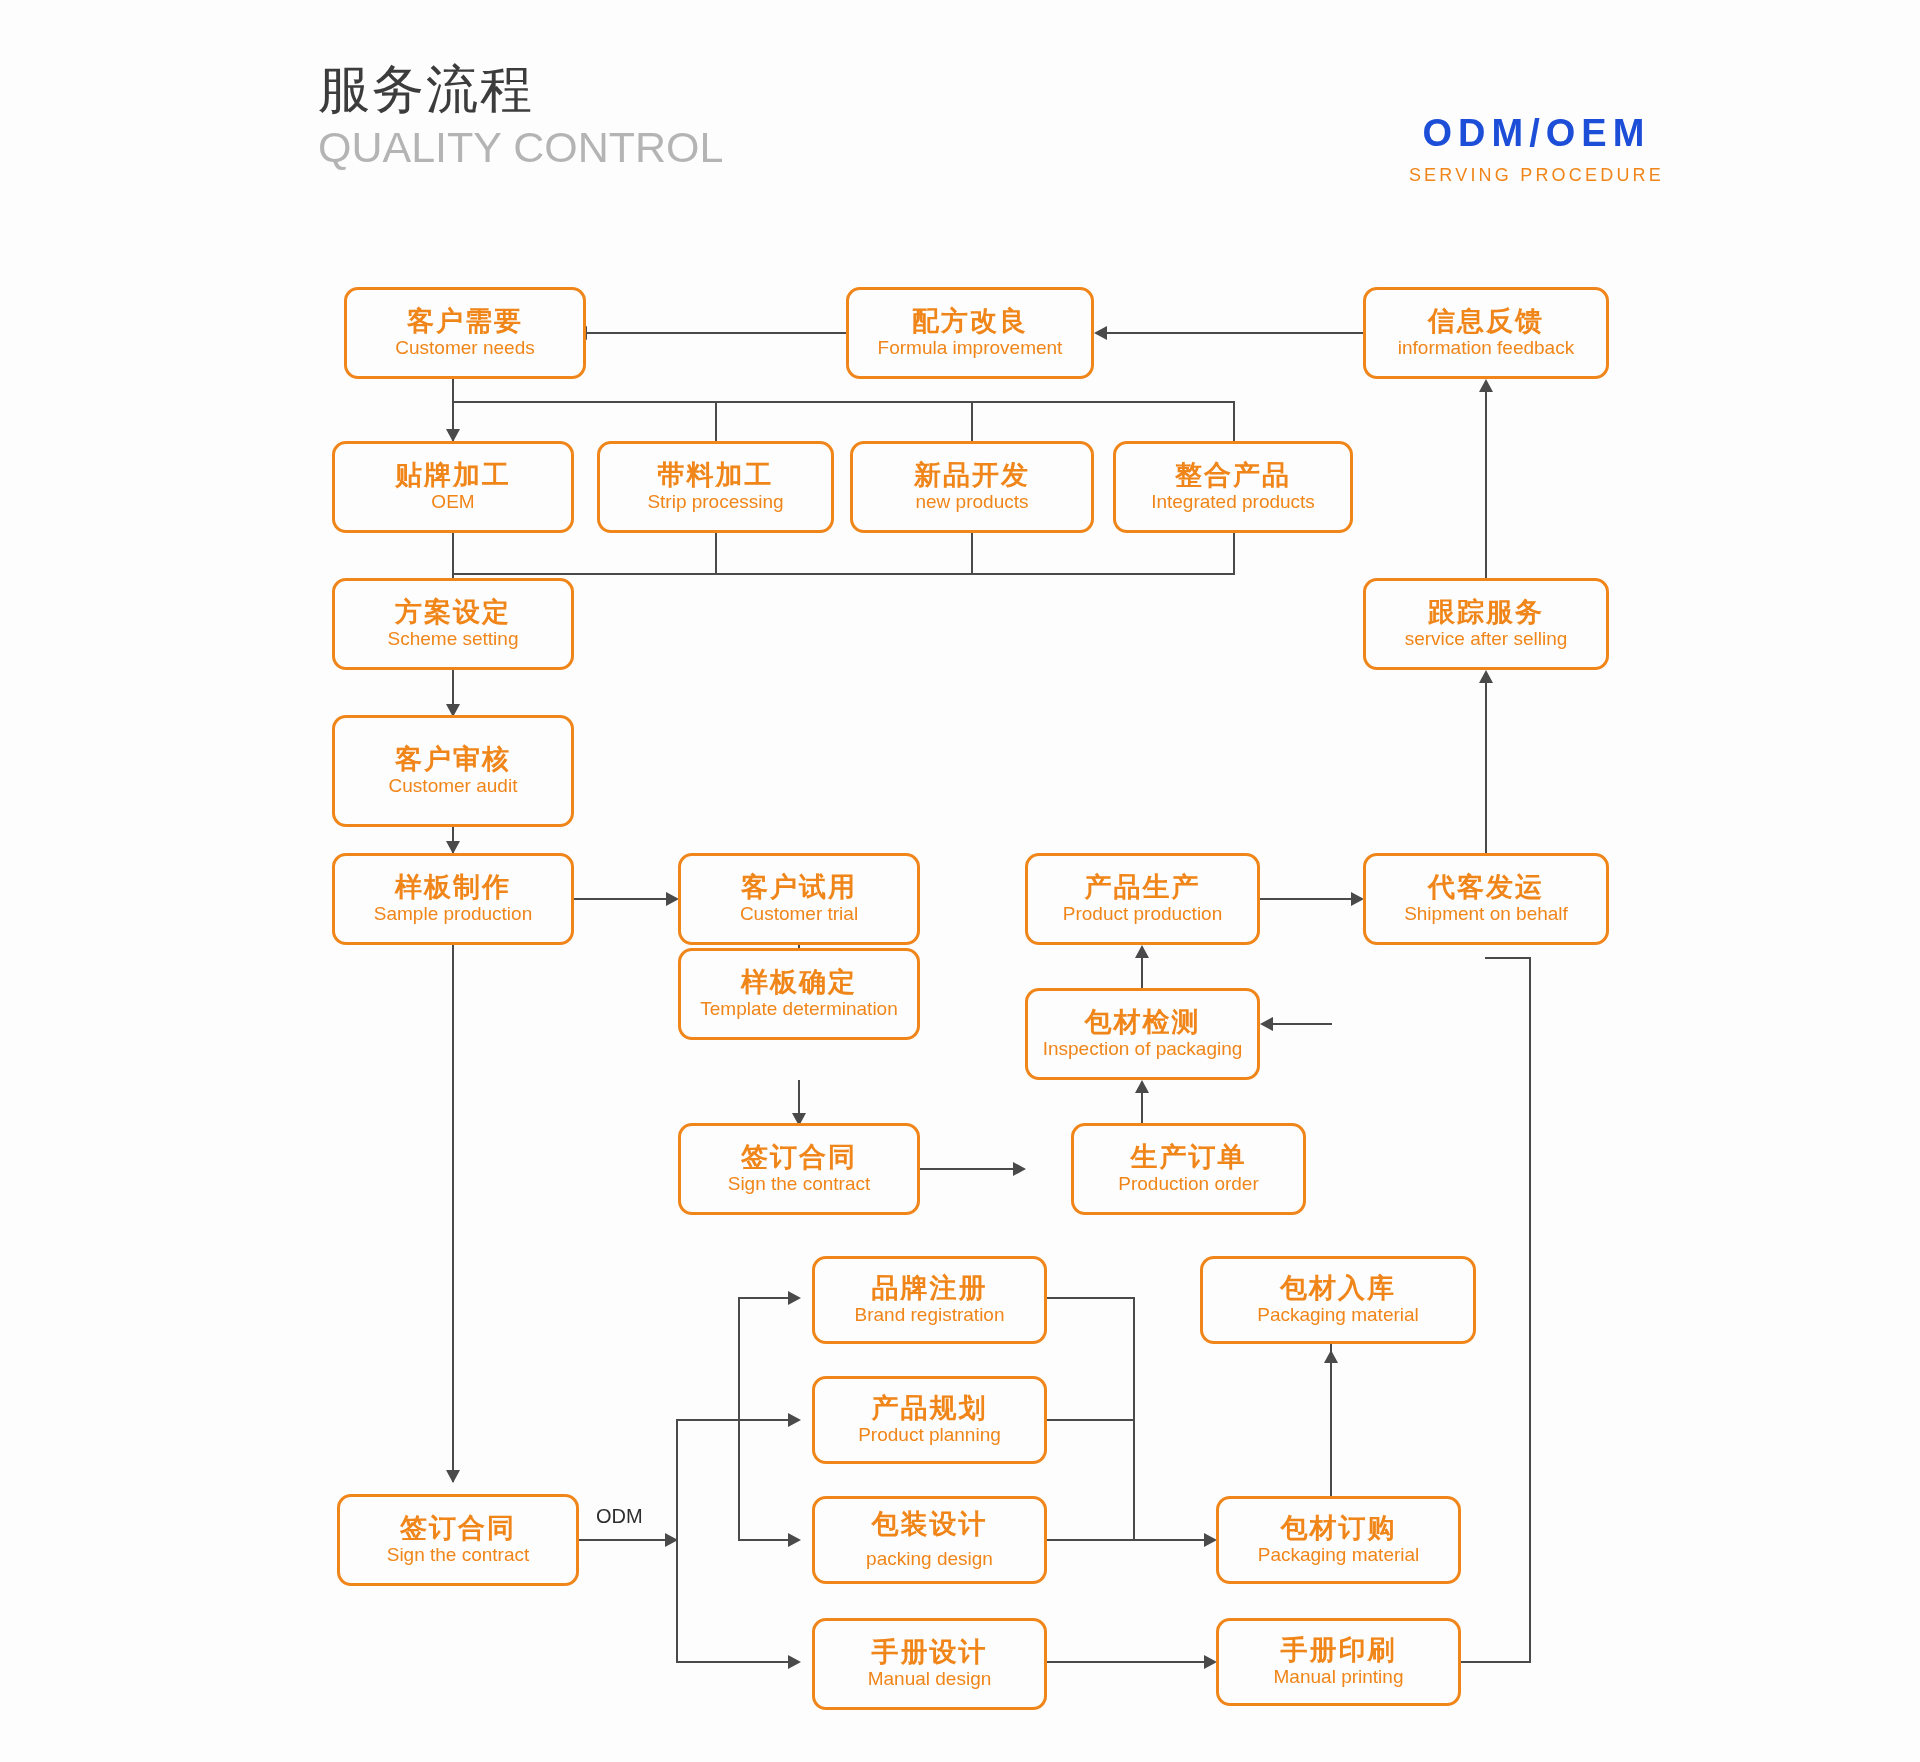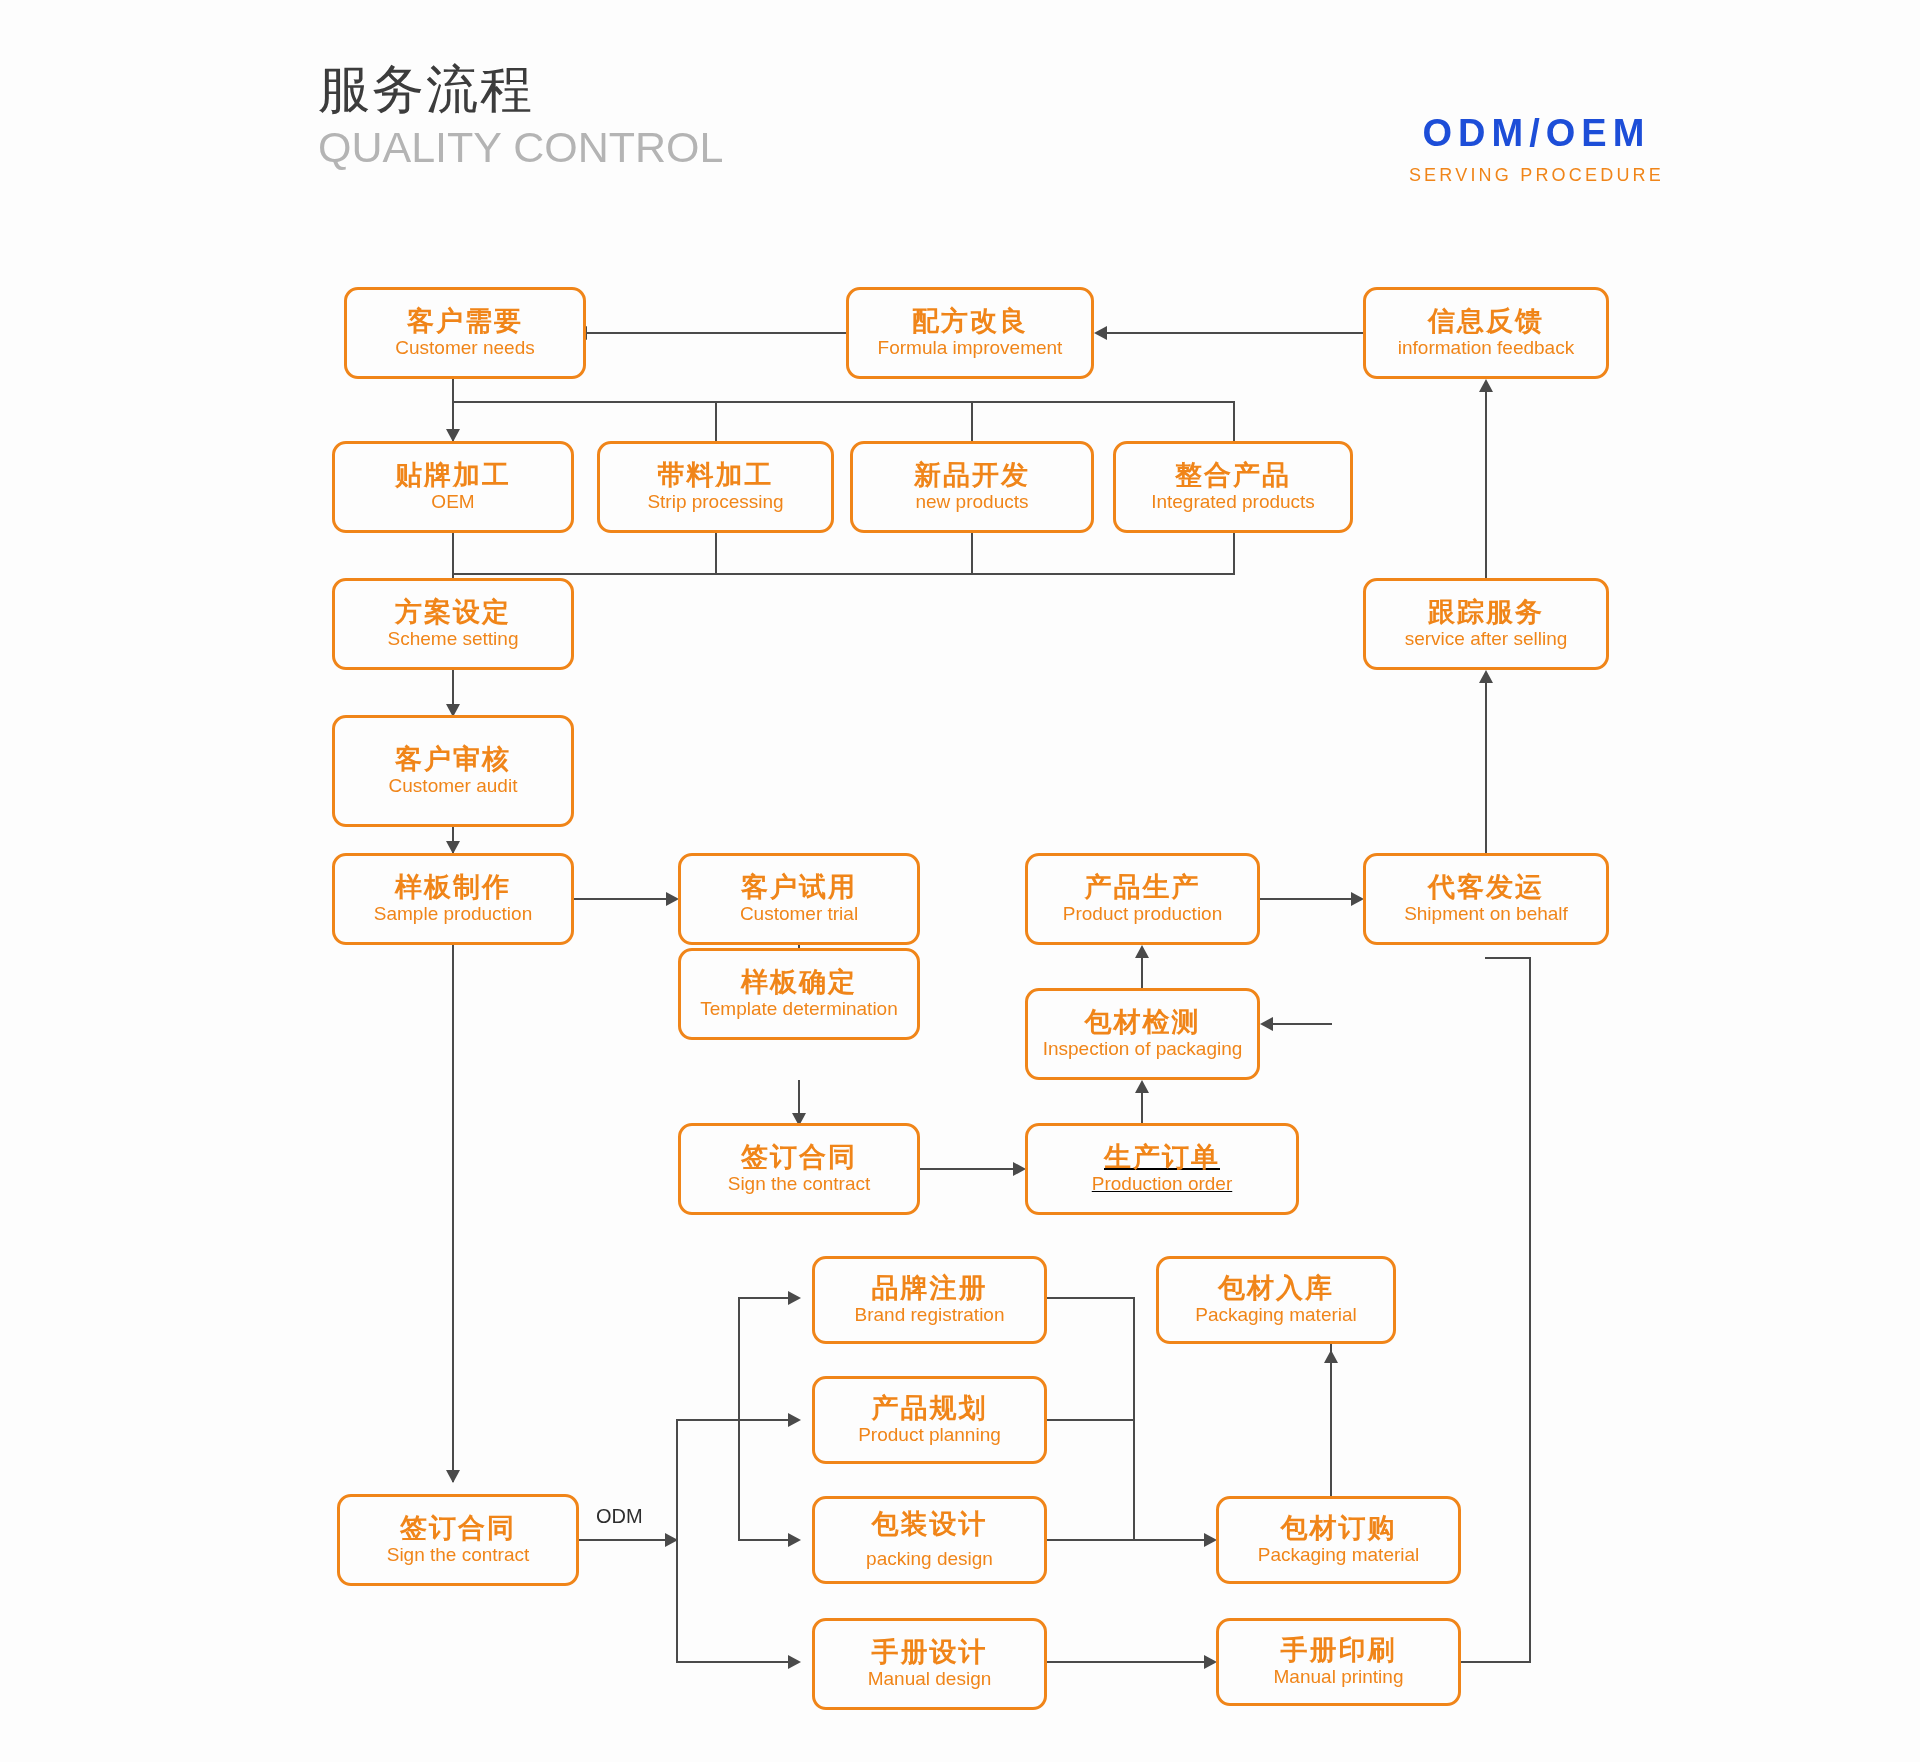--- a/index.html
+++ b/index.html
@@ -192,40 +192,40 @@
   <div class="ln lnv" style="left:1141px;top:956px;width:2px;height:32px;"></div>
   <div class="arw up" style="left:1135px;top:945px;"></div>
 
   <div class="ln lnv" style="left:798px;top:1080px;width:2px;height:43px;"></div>
   <div class="arw down" style="left:792px;top:1113px;"></div>
 
   <div class="node" style="left:678px;top:1123px;width:242px;height:92px;">
     <div class="cn">签订合同</div>
     <div class="en sm">Sign the contract</div>
   </div>
-  <div class="node" style="left:1025px;top:1123px;width:274px;height:92px;text-decoration:underline;">
+  <div class="node" style="left:1071px;top:1123px;width:235px;height:92px;">
     <div class="cn">生产订单</div>
     <div class="en sm">Production order</div>
   </div>
 
   <div class="ln lnh" style="left:920px;top:1168px;width:93px;"></div>
   <div class="arw right" style="left:1013px;top:1162px;"></div>
 
   <div class="ln lnv" style="left:1141px;top:1091px;width:2px;height:32px;"></div>
   <div class="arw up" style="left:1135px;top:1080px;"></div>
 
   <div class="ln lnv" style="left:1330px;top:1262px;width:2px;height:-0px;height:238px;"></div>
   <div class="ln lnh" style="left:1272px;top:1023px;width:60px;"></div>
   <div class="arw left" style="left:1260px;top:1017px;"></div>
 
   <div class="node" style="left:812px;top:1256px;width:235px;height:88px;">
     <div class="cn">品牌注册</div>
     <div class="en sm">Brand registration</div>
   </div>
-  <div class="node" style="left:1156px;top:1256px;width:240px;height:88px;">
+  <div class="node" style="left:1200px;top:1256px;width:276px;height:88px;">
     <div class="cn">包材入库</div>
     <div class="en sm">Packaging material</div>
   </div>
 
   <div class="node" style="left:812px;top:1376px;width:235px;height:88px;">
     <div class="cn">产品规划</div>
     <div class="en sm">Product planning</div>
   </div>
 
   <div class="node" style="left:337px;top:1494px;width:242px;height:92px;">

